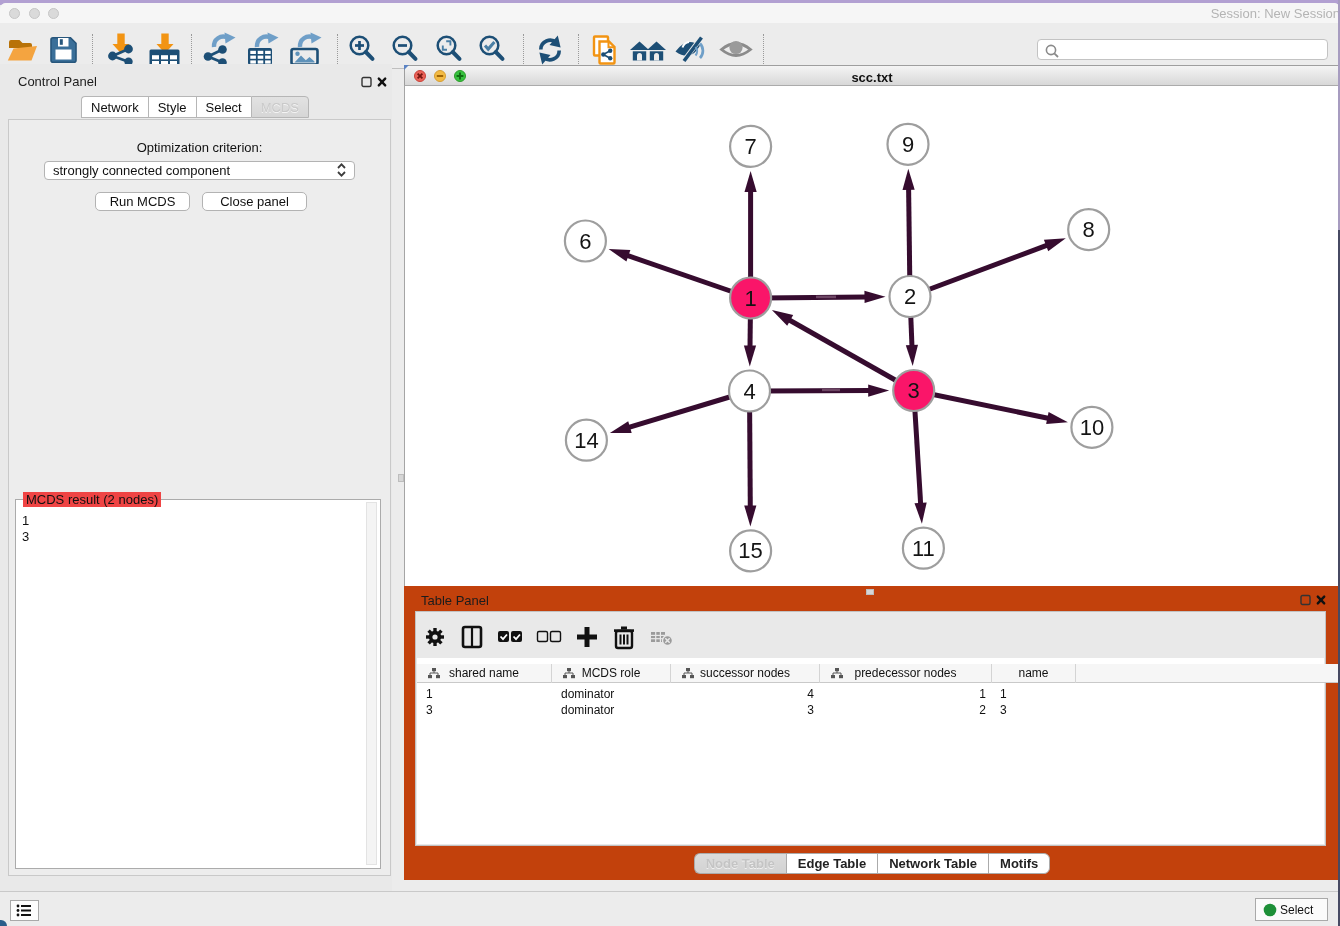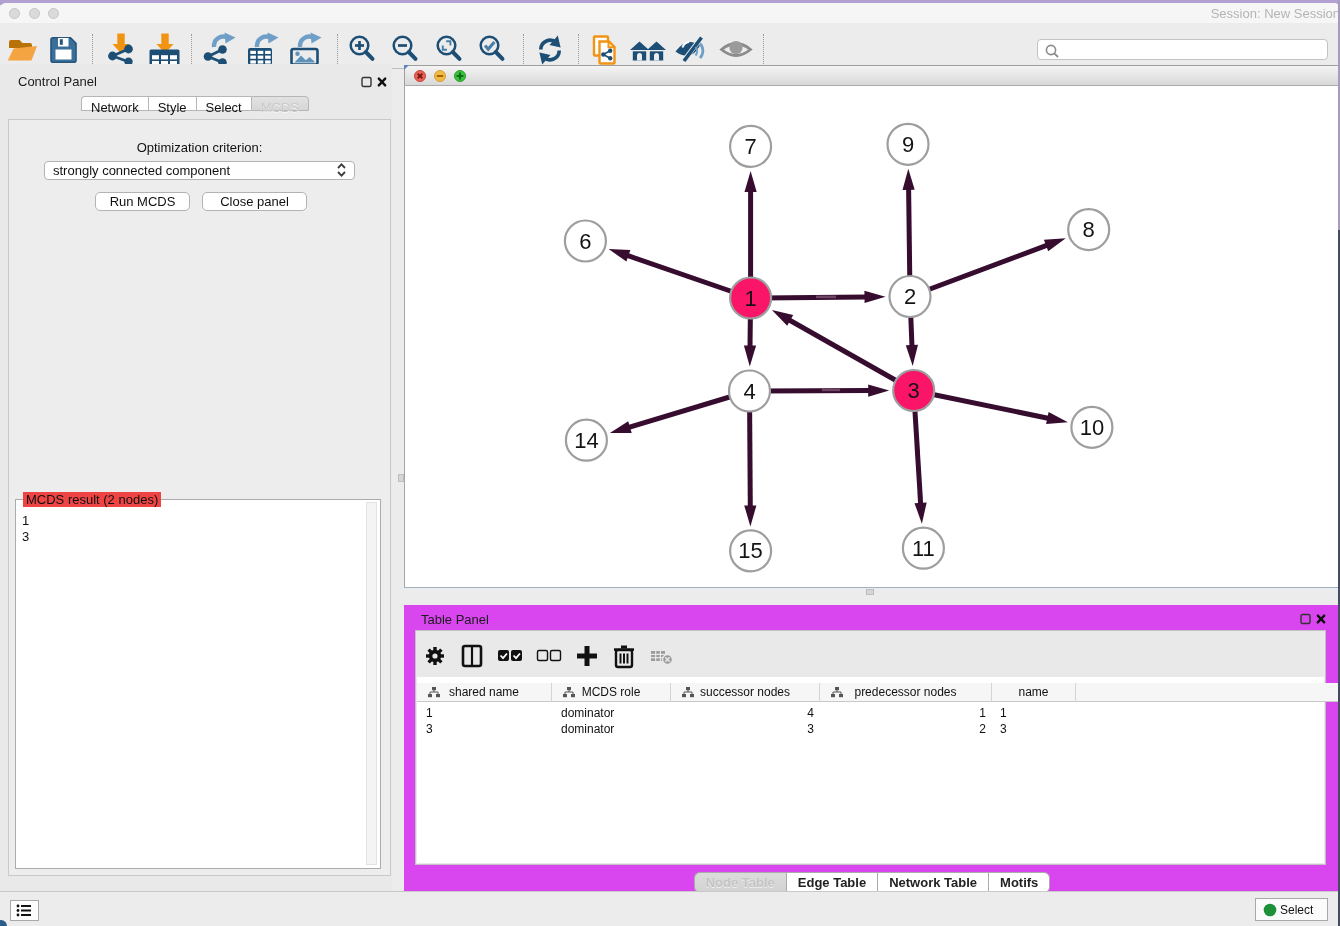--- a/index.html
+++ b/index.html
@@ -11,37 +11,37 @@
 .titlebar { left:0; top:3px; width:1340px; height:20px; background:#f6f6f6; border-radius:6px 6px 0 0; }
 .tl-circ { width:11px; height:11px; border-radius:50%; background:#dadada; border:1px solid #c6c6c6; top:5px; }
 .wintitle { top:3px; width:100%; text-align:right; font-size:13px; color:#b4b4b4; }
 .toolbar { left:0; top:29px; width:1340px; height:40px; background:#ececec; border-bottom:1px solid #bfbfbf; }
 .tsep { top:5px; width:1px; height:30px; border-left:1px dotted #9a9a9a; }
 .searchbox { left:1037px; top:10px; width:291px; height:21px; background:#fff; border:1px solid #c3c3c3; border-radius:4px; }
 
 .cpanel { left:0; top:64px; width:392px; height:827px; background:#e9e9e9; }
 .cp-title { left:18px; top:10px; font-size:13px; color:#1c1c1c; }
 .tabrow { top:32px; left:81px; height:22px; }
-.tab { float:left; height:15px; line-height:21px; padding:0 9px; background:#fff; border:1px solid #b6b6b6; border-right:none; font-size:13px; color:#111; }
+.tab { float:left; height:22px; line-height:21px; padding:0 9px; background:#fff; border:1px solid #b6b6b6; border-right:none; font-size:13px; color:#111; }
 .tab.first { border-radius:4px 0 0 0; }
 .tab.sel { background:linear-gradient(#e2e2e2,#d6d6d6); color:#c9c9c9; text-shadow:0 1px 0 #f4f4f4; border-right:1px solid #b6b6b6; border-radius:0 4px 0 0; }
 .cp-content { left:8px; top:55px; width:383px; height:757px; background:#ededed; border:1px solid #c9c9c9; }
 .opt-label { top:20px; width:100%; text-align:center; font-size:13px; color:#111; }
 .combo { left:35px; top:41px; width:311px; height:19px; background:#fff; border:1px solid #b3b3b3; border-radius:4px; font-size:13px; color:#111; line-height:17px; padding-left:8px; }
 .btn { height:19px; background:#fff; border:1px solid #b3b3b3; border-radius:5px; font-size:13px; color:#111; text-align:center; line-height:17px; }
 .groupbox { left:6px; top:379px; width:366px; height:370px; border:1px solid #ababab; background:#fff; }
 .grouplabel { left:14px; top:372px; background:#ef4444; padding:0 3px; font-size:13px; color:#111; }
 
 .netframe { left:404px; top:65px; width:936px; height:525px; }
 .net-titlebar { left:0; top:0; width:936px; height:21px; background:linear-gradient(#f4f4f4,#d8d8d8); border:1px solid #9e9e9e; border-bottom:1px solid #ababab; }
 .net-title { top:4px; width:100%; text-align:center; font-size:13px; font-weight:700; color:#111; }
 .net-canvas { left:0; top:21px; width:936px; height:502px; background:#fff; border-left:1px solid #a5a5a5; border-right:1px solid #c9c9c9; border-bottom:1px solid #9fb0c0; }
 .light { width:12px; height:12px; border-radius:50%; top:4px; }
 
-.tpanel { left:404px; top:605px; width:936px; height:294px; background:#d946ef; }
+.tpanel { left:404px; top:586px; width:936px; height:294px; background:#c2410c; }
 .tp-title { left:17px; top:7px; font-size:13px; color:#1c1c1c; }
 .tp-inner { left:11px; top:25px; width:911px; height:235px; background:#e9e9e9; border:1px solid #c2c2c2; }
 .tbl-wrap { left:1px; top:46px; width:907px; height:186px; background:#fff; }
 .thead { left:0; top:6px; width:922px; height:19px; background:#f6f6f6; border-bottom:1px solid #c9c9c9; }
 .th { position:absolute; top:0; height:19px; border-right:1px solid #d4d4d4; font-size:12px; color:#111; text-align:center; line-height:18px; }
 .td { position:absolute; font-size:12px; color:#111; }
 .bt-tabs { top:267px; left:0; width:100%; text-align:center; }
 .btab { display:inline-block; height:21px; line-height:20px; padding:0 11px; background:#fff; border:1px solid #ababab; border-right:none; font-size:13px; font-weight:700; color:#222; float:left; }
 .btab.sel { background:linear-gradient(#dcdcdc,#d2d2d2); color:#c4c4c4; text-shadow:0 1px 0 #f0f0f0; }
 
@@ -255,20 +255,21 @@
     <div class="abs light" style="left:29px; background:#f3ba43; border:1px solid #d59e33;">
         <svg width="10" height="10" viewBox="0 0 10 10" style="position:absolute;left:0;top:0;">
           <line x1="1.8" y1="5" x2="8.2" y2="5" stroke="#9a6003" stroke-width="1.9"></line>
         </svg>
       </div>
     <div class="abs light" style="left:49px; background:#37c23f; border:1px solid #2c9b2a;">
         <svg width="10" height="10" viewBox="0 0 10 10" style="position:absolute;left:0;top:0;">
           <path d="M5,1.6 V8.4 M1.6,5 H8.4" stroke="#0f6c12" stroke-width="1.9"></path>
         </svg>
       </div>
+    <div class="abs net-title">scc.txt</div>
   </div>
   <div class="abs net-canvas">
     <svg width="934" height="501" viewBox="405 86 934 501" style="position:absolute;left:0;top:0;">
         <g stroke="#360C2F" stroke-width="5">
 <line x1="750.6" y1="298.0" x2="750.6" y2="189.9"></line>
 <line x1="750.6" y1="298.0" x2="626.5" y2="255.2"></line>
 <line x1="750.6" y1="298.0" x2="866.5" y2="296.9"></line>
 <line x1="750.6" y1="298.0" x2="750.0" y2="347.5"></line>
 <line x1="910.0" y1="296.5" x2="908.6" y2="187.8"></line>
 <line x1="910.0" y1="296.5" x2="1048.0" y2="244.9"></line>

